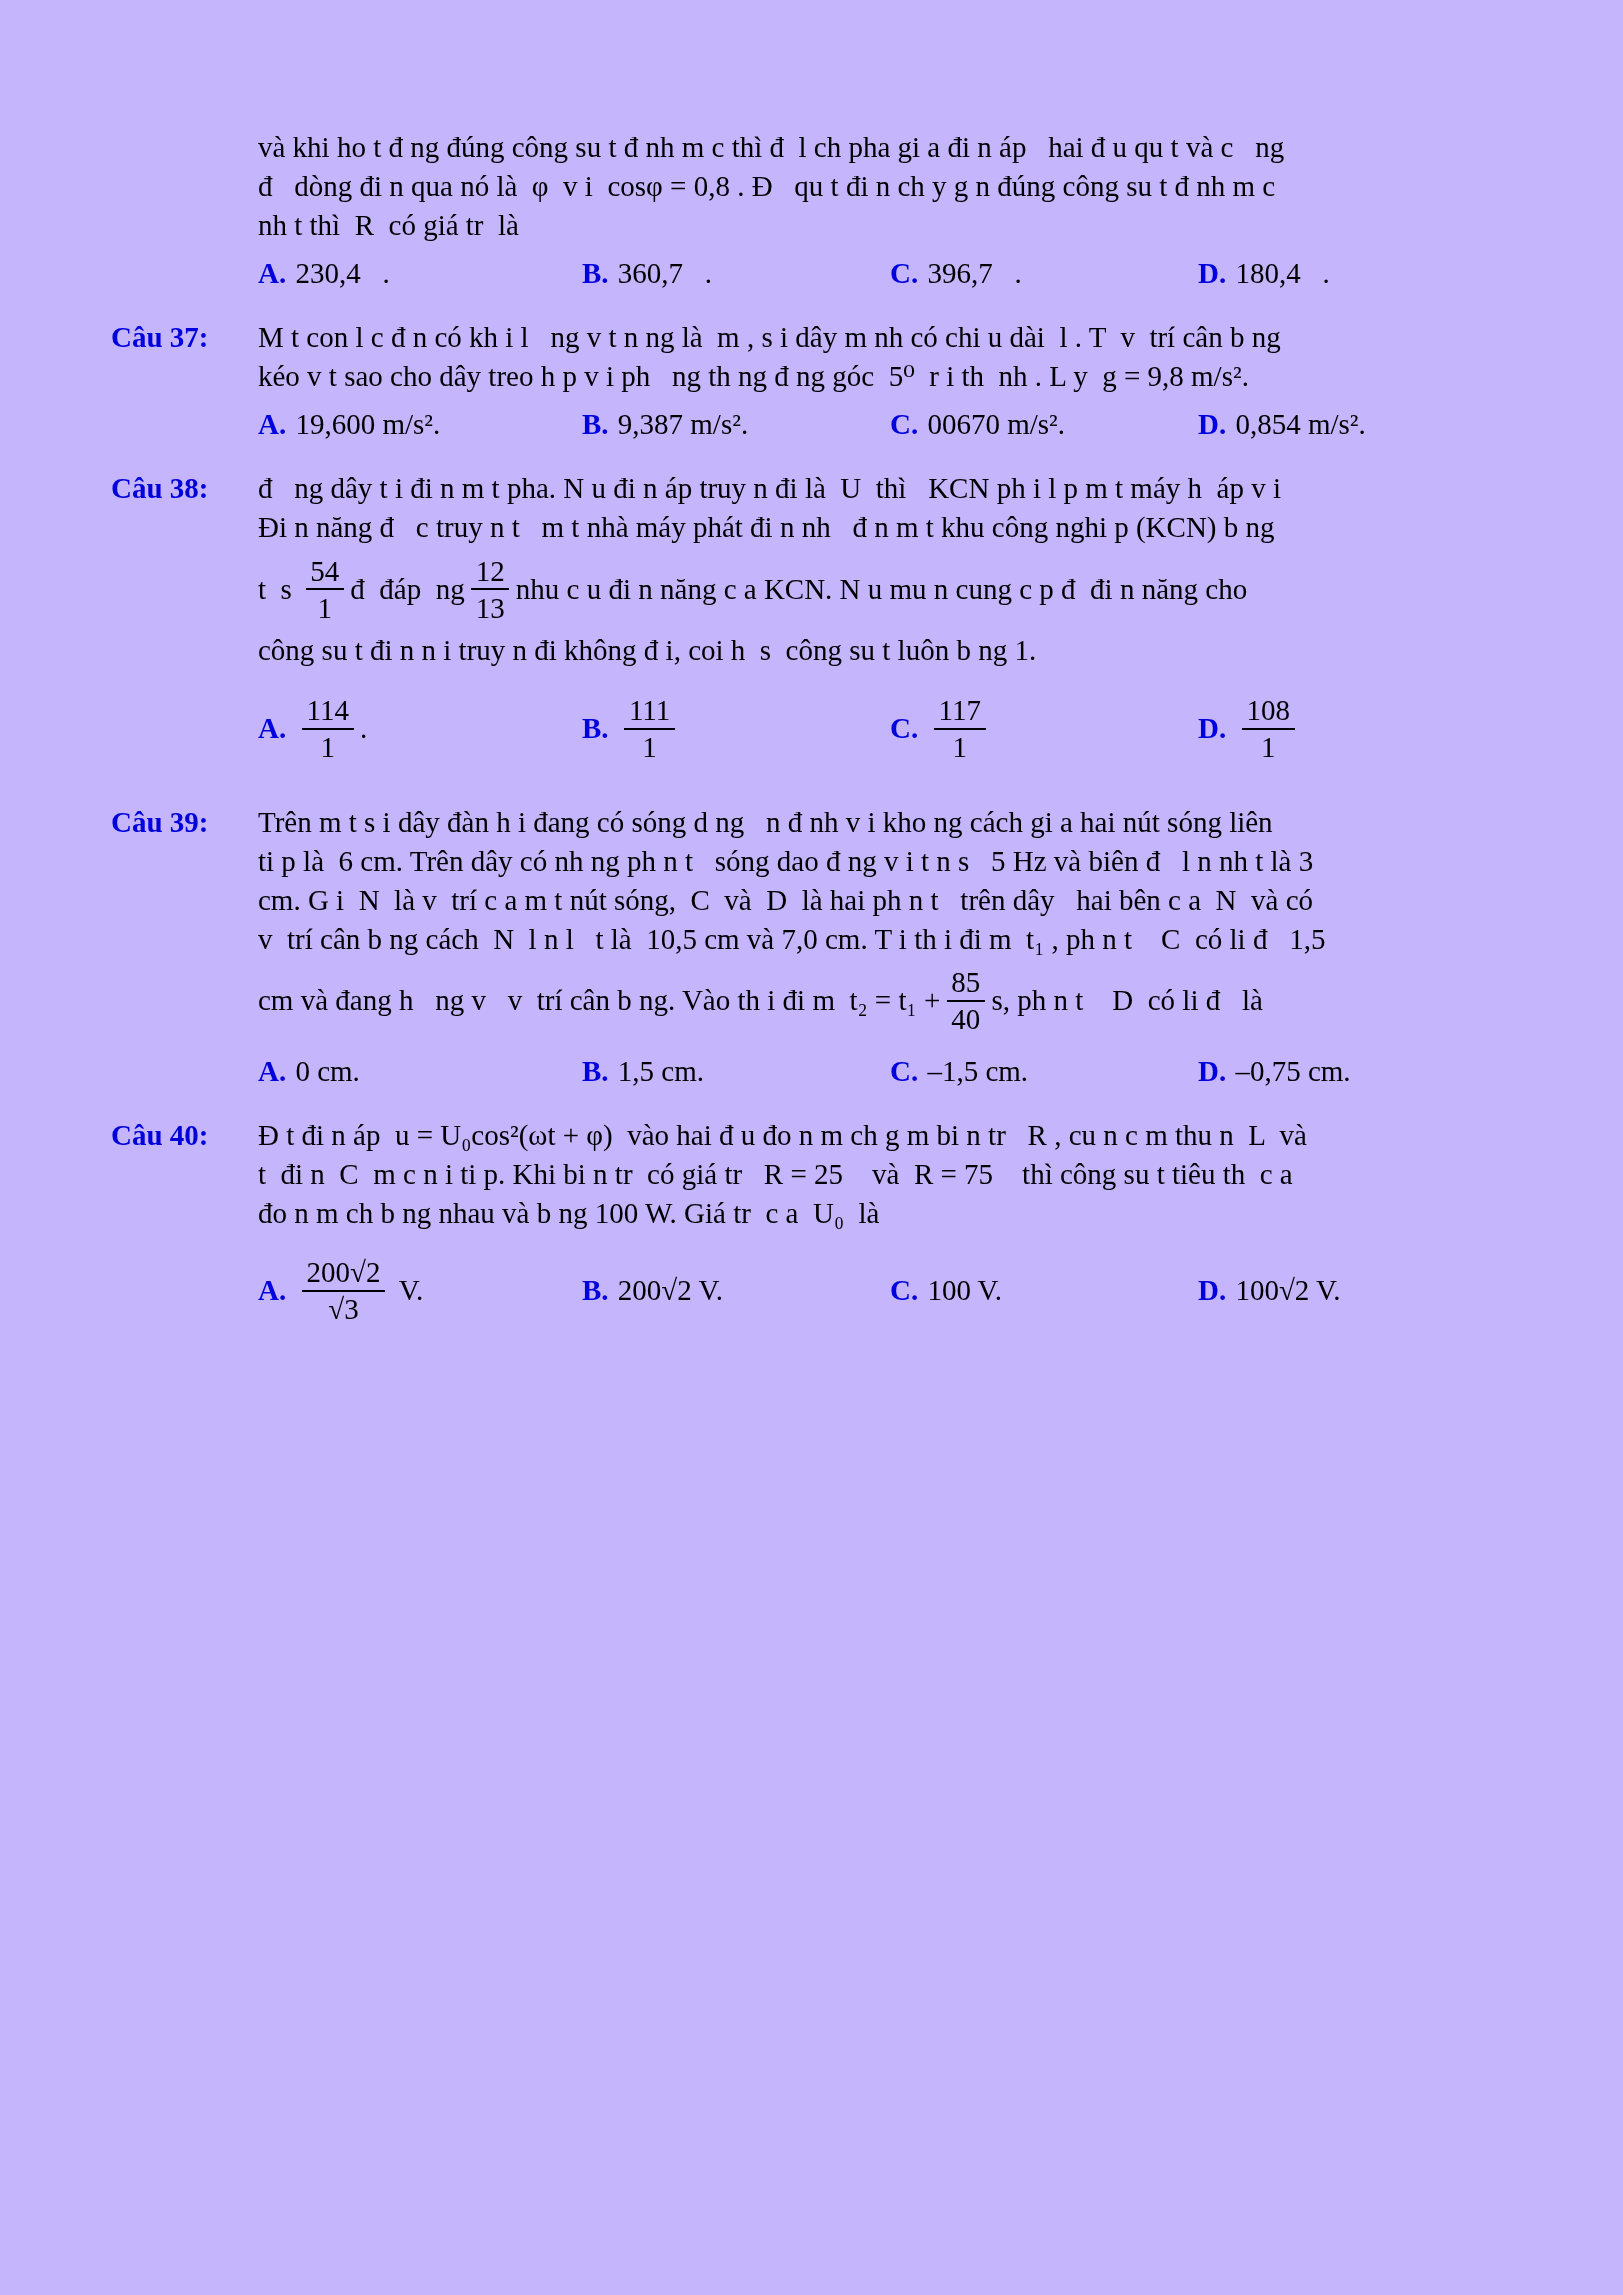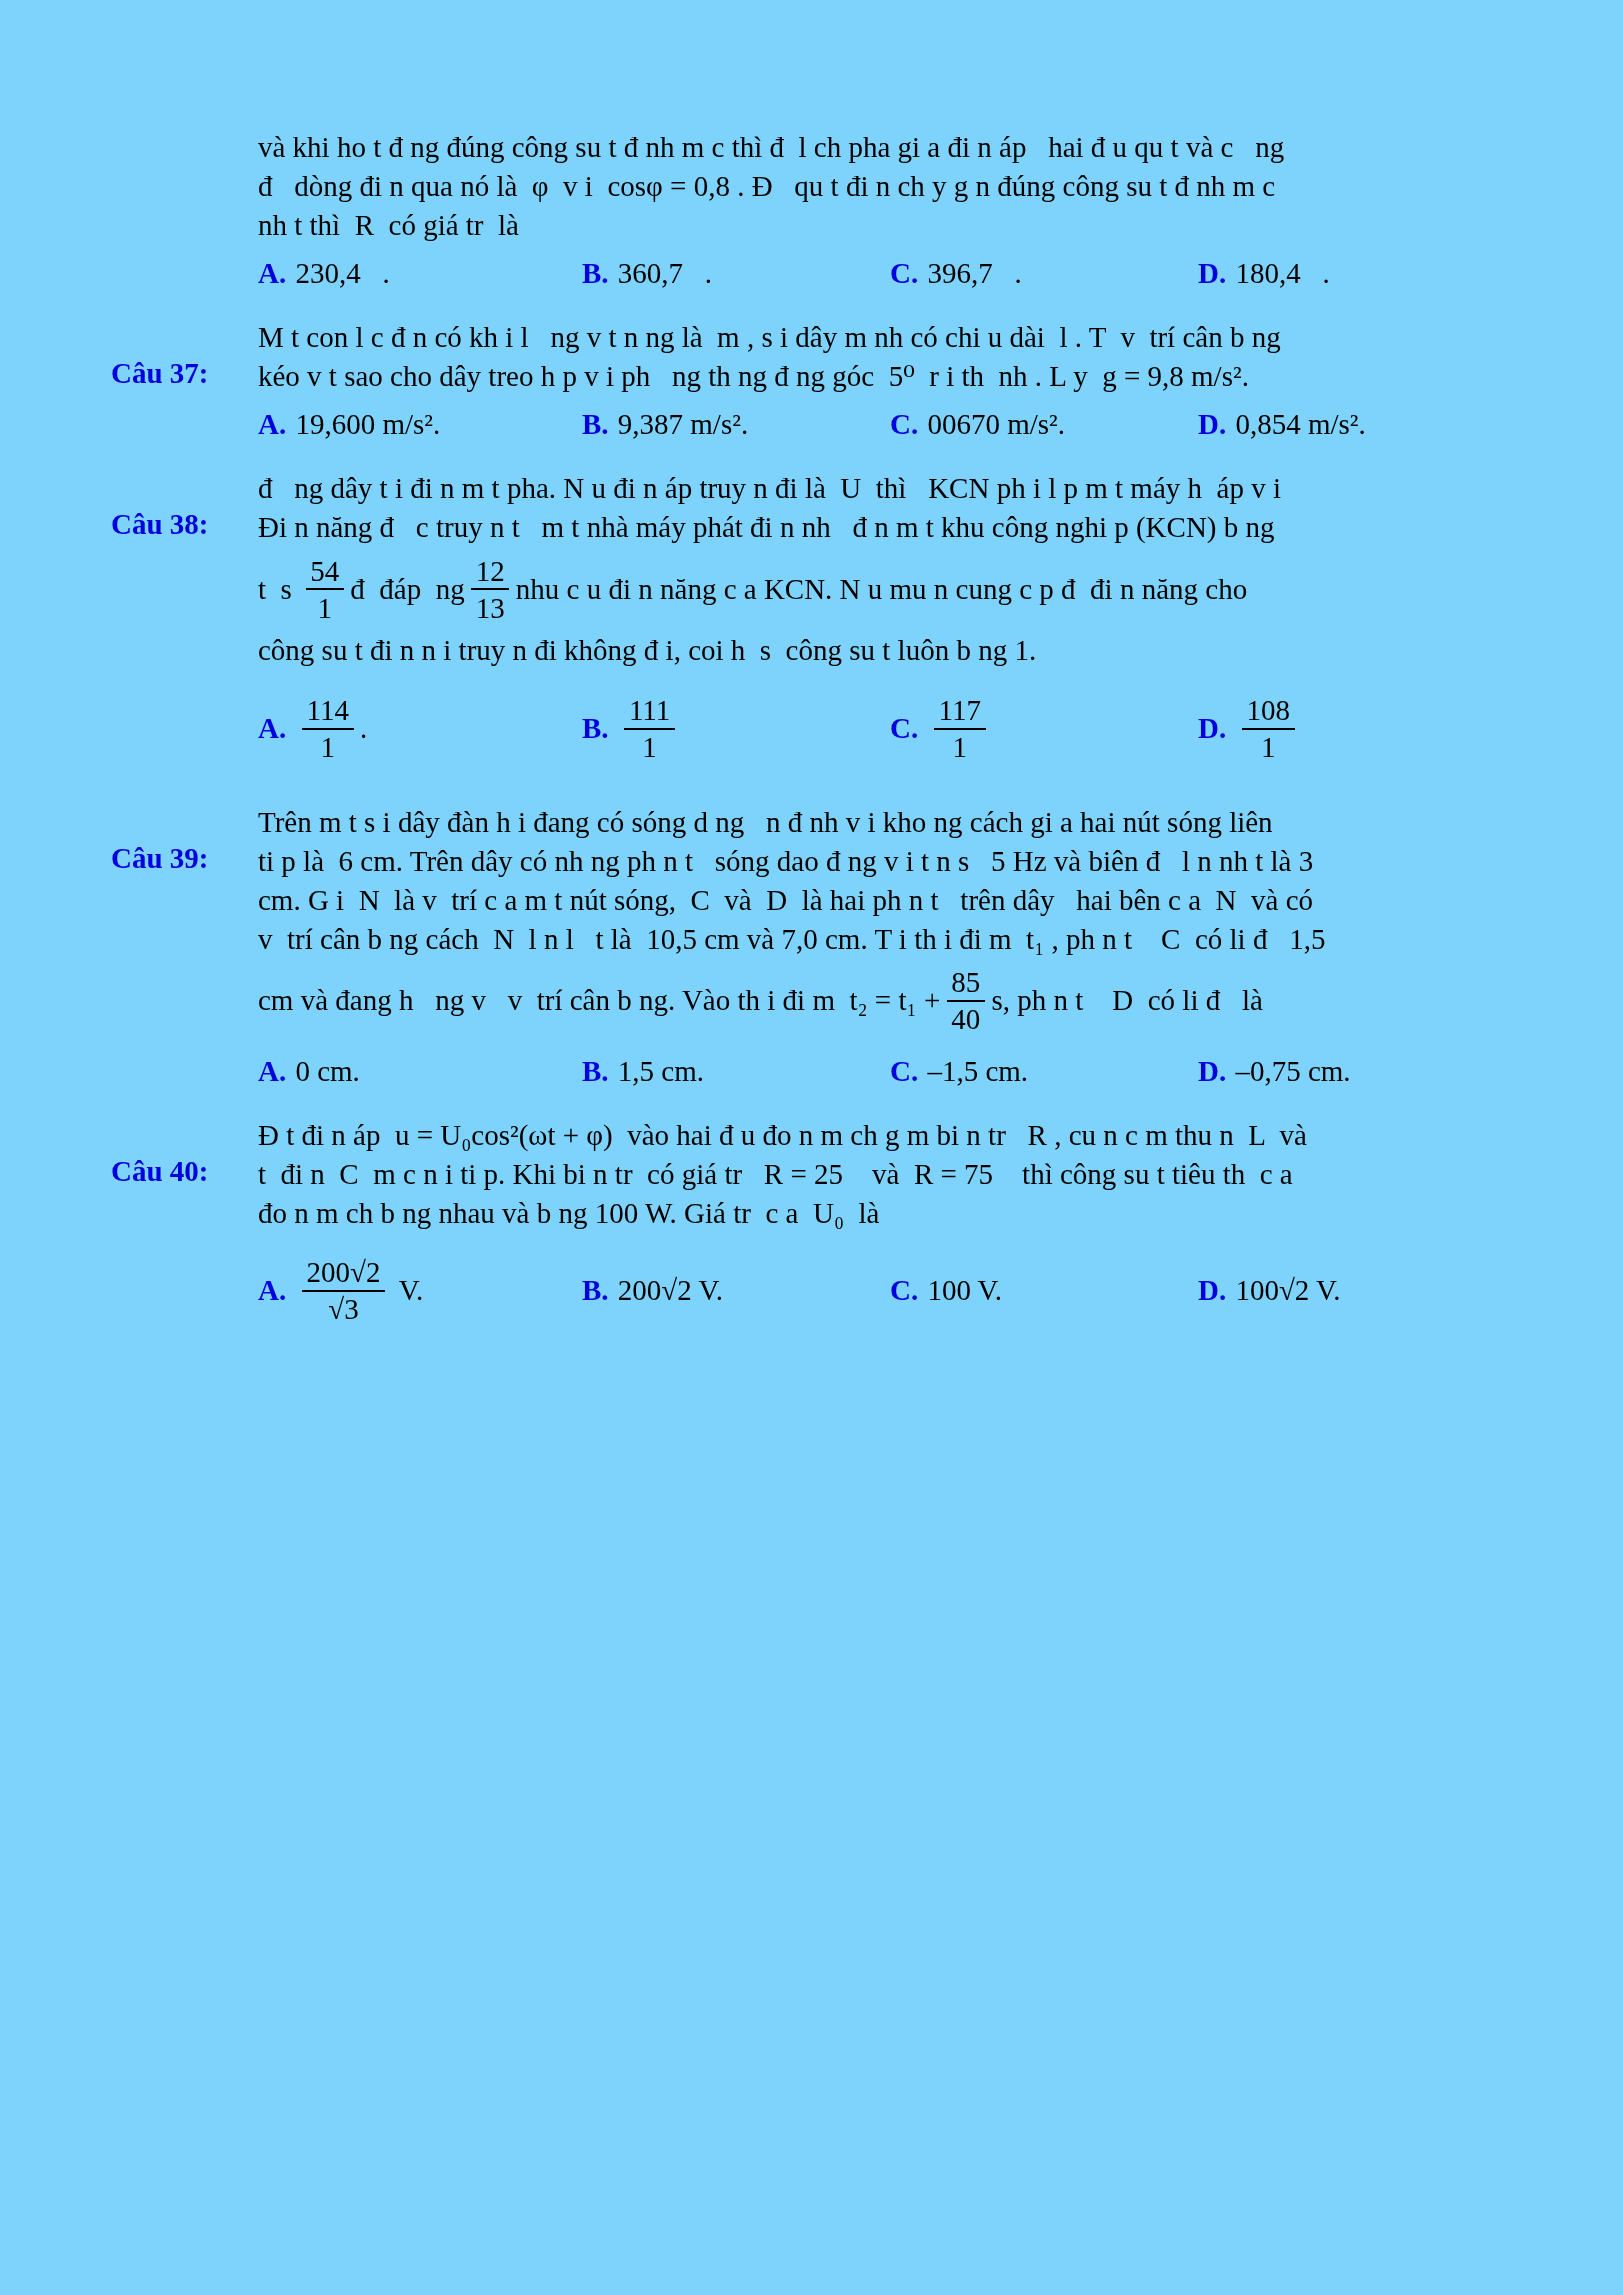--- a/index.html
+++ b/index.html
@@ -2,37 +2,36 @@
 <html style="--accent: #0000dd;font-size:10.5px"><head>
 <meta charset="utf-8">
 <style>
   :root { --accent: #0000dd; }
   * { margin: 0; padding: 0; box-sizing: border-box; }
   html, body { background: #e8e8e8; }
   .page {
     width: 1623px;
     height: 2295px;
     margin: 0 auto;
-    background: #7dd3fc;
+    background: #c4b5fd;
     padding: 128px 105px 0 111px;
     font-family: "Liberation Serif", "DejaVu Serif", serif;
     font-size: 29px;
     line-height: 39px;
     color: #000000;
     overflow: hidden;
   }
   .question { display: flex; margin-top: 25px; }
   .question.first { margin-top: 0; }
   .q-label {
     flex: 0 0 147px;
     width: 147px;
     color: var(--accent);
     font-weight: bold;
     white-space: pre;
-    margin-top: 36px;
   }
   .q-body { flex: 1 1 auto; min-width: 0; }
   .line { white-space: pre-wrap; }
   .frac-line {
     display: flex;
     align-items: center;
     white-space: pre;
     min-height: 84px;
   }
   .frac {

